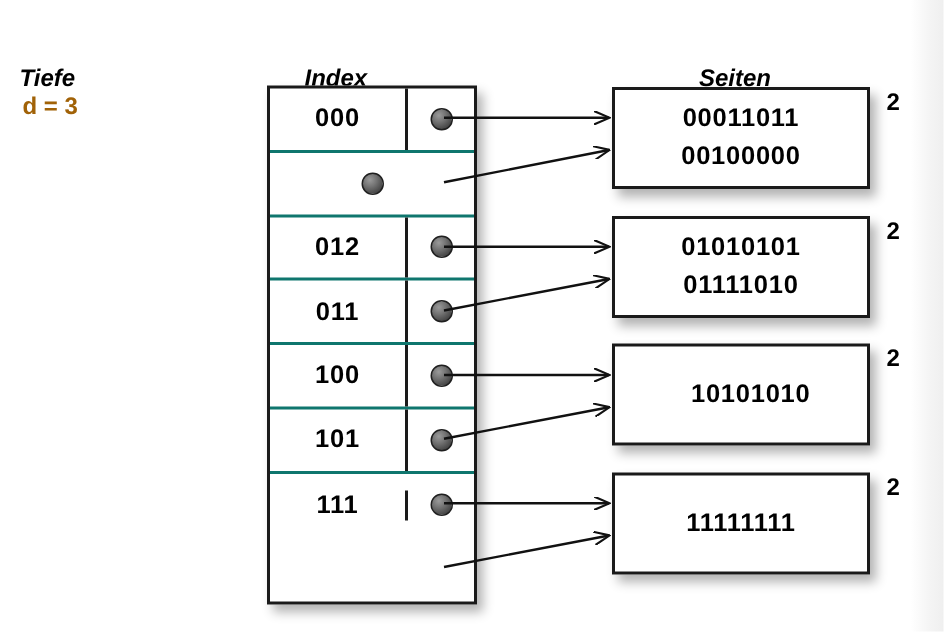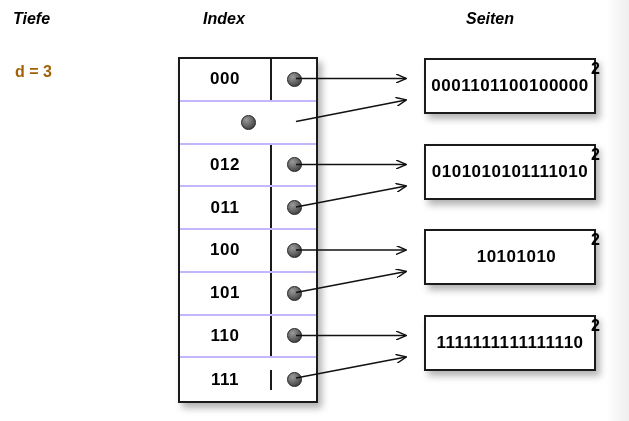--- a/index.html
+++ b/index.html
@@ -31,20 +31,21 @@
   }
 
   
   .col-header {
     position: absolute;
     font-style: italic;
     font-weight: 600;
     font-size: 16px;
     color: #000000;
     white-space: nowrap;
+    margin-top: 34px;
   }
   #hdr-tiefe { left: 13px;  top: 10px; }
   #hdr-index { left: 203px; top: 10px; }
   #hdr-seiten{ left: 466px; top: 10px; }
 
   
   #depth-value {
     position: absolute;
     left: 15px; top: 63px;
     font-size: 16px;
@@ -62,21 +63,21 @@
     height: 346px;
     border: 2px solid #1a1a1a;
     background: #ffffff;
     box-sizing: border-box;
     box-shadow: 4px 5px 7px rgba(0,0,0,0.30);
   }
   .dir-row {
     position: relative;
     height: 42.75px;
     box-sizing: border-box;
-    border-bottom: 2px solid #c4b5fd;
+    border-bottom: 2px solid #0f766e;
     display: flex;
   }
   .dir-row:last-child { border-bottom: none; align-items: center; }
   .dir-key {
     width: 92px;
     box-sizing: border-box;
     border-right: 2px solid #1a1a1a;
     display: flex;
     align-items: center;
     justify-content: center;
@@ -96,29 +97,29 @@
     height: 15px;
     border-radius: 50%;
     background: radial-gradient(circle at 35% 30%, #9a9a9a 0%, #757575 35%, #4d4d4d 70%, #2e2e2e 100%);
     border: 1px solid #1f1f1f;
     box-sizing: border-box;
   }
 
   
   .page-box {
     position: absolute;
-    left: 424px;
+    left: 408px;
     width: 172px;
-    height: 56px;
+    height: 68px;
     border: 2px solid #1a1a1a;
     background: #ffffff;
     box-sizing: border-box;
     box-shadow: 4px 5px 7px rgba(0,0,0,0.30);
     display: flex;
-    flex-direction: row;
+    flex-direction: column;
     align-items: center;
     justify-content: center;
   }
   .page-line {
     font-size: 17px;
     font-weight: 600;
     color: #000000;
     letter-spacing: 0.5px;
     line-height: 1.45;
   }
@@ -196,26 +197,20 @@
       </div>
     </div>
 
     <div class="dir-row">
       <div class="dir-key">101</div>
       <div class="dir-ptr">
         <span class="ptr-dot"></span>
       </div>
     </div>
 
-    <div class="dir-row">
-      <div class="dir-key">110</div>
-      <div class="dir-ptr">
-        <span class="ptr-dot"></span>
-      </div>
-    </div>
 
     <div class="dir-row">
       <div class="dir-key">111</div>
       <div class="dir-ptr">
         <span class="ptr-dot"></span>
       </div>
     </div>
 
   </div>
 
@@ -231,21 +226,20 @@
   </div>
   <div class="page-depth" id="page-depth-1">2</div>
 
   <div class="page-box" id="page-box-2">
     <div class="page-line">10101010</div>
   </div>
   <div class="page-depth" id="page-depth-2">2</div>
 
   <div class="page-box" id="page-box-3">
     <div class="page-line">11111111</div>
-    <div class="page-line">11111110</div>
   </div>
   <div class="page-depth" id="page-depth-3">2</div>
 
   <svg id="arrows" viewBox="0 0 629 421" xmlns="http://www.w3.org/2000/svg">
     <defs>
       <marker id="ah" markerWidth="11" markerHeight="9" refX="10" refY="4.5" orient="auto" markerUnits="userSpaceOnUse">
         <path d="M0,0 L10.5,4.5 L0,9" fill="none" stroke="#111111" stroke-width="1.4"></path>
       </marker>
     </defs>
     <g stroke="#111111" stroke-width="1.6" fill="none" marker-end="url(#ah)">

